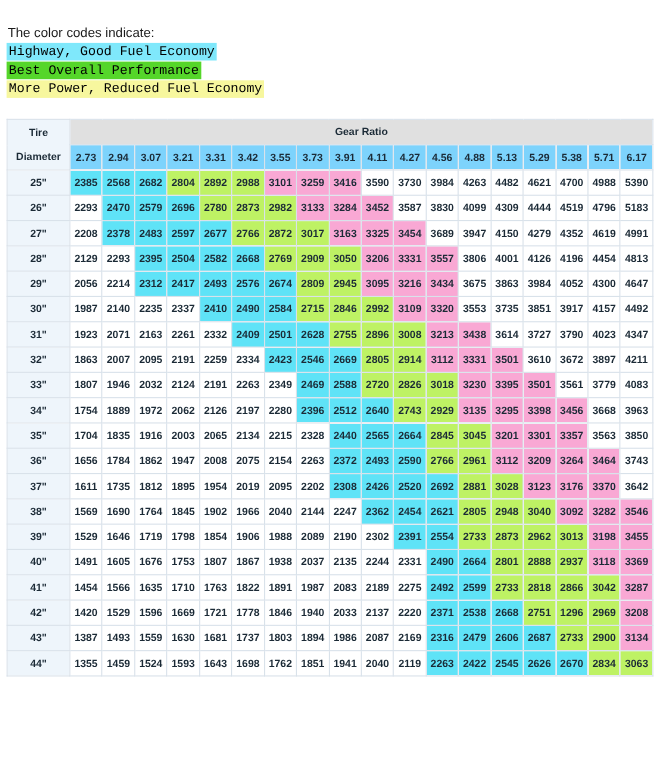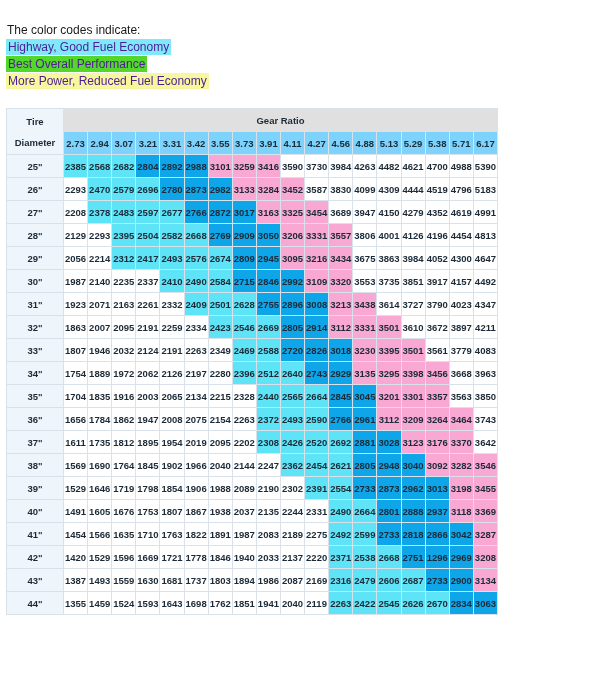--- a/index.html
+++ b/index.html
@@ -18,37 +18,38 @@
     padding: 22px 0 0 6px;
   }
   #legend .legend-title {
     font-size: 12px;
     color: #1a1a1a;
     line-height: 17px;
     padding-left: 1px;
   }
   #legend .legend-row {
     font-size: 12px;
-    color: #4c1d95;
+    color: #000000;
     line-height: 17px;
     display: block;
+    font-family: Liberation Mono, monospace;
   }
   #legend .legend-row span.swatch-text {
     display: inline;
     padding: 1px 2px 1px 2px;
   }
 
   #table-wrap {
     margin-top: 18px;
     padding-left: 6px;
   }
   table.gear-table {
     border-collapse: collapse;
     table-layout: fixed;
-    width: 492px;
+    width: 588px;
     font-size: 9.5px;
   }
   table.gear-table th,
   table.gear-table td {
     border: 1px solid #d9e2ea;
     text-align: center;
     vertical-align: middle;
     color: #1b2a36;
     font-weight: bold;
     height: 22px;
@@ -93,21 +94,21 @@
   td.diam {
     background: #eef5fb;
     font-size: 9.5px;
     border-right: 1px solid #c9d6e2;
   }
   td.val {
     font-size: 9.5px;
     background: #ffffff;
   }
   td.val.c-blue   { background: #5fe3f7; }
-  td.val.c-green  { background: #0ea5e9; }
+  td.val.c-green  { background: #bef264; }
   td.val.c-yellow { background: #f9a8d4; }
   td.val.c-white  { background: #ffffff; }
 
   
 </style>
 </head>
 <body>
 
 <div id="legend">
   <div class="legend-title">The color codes indicate:</div>

